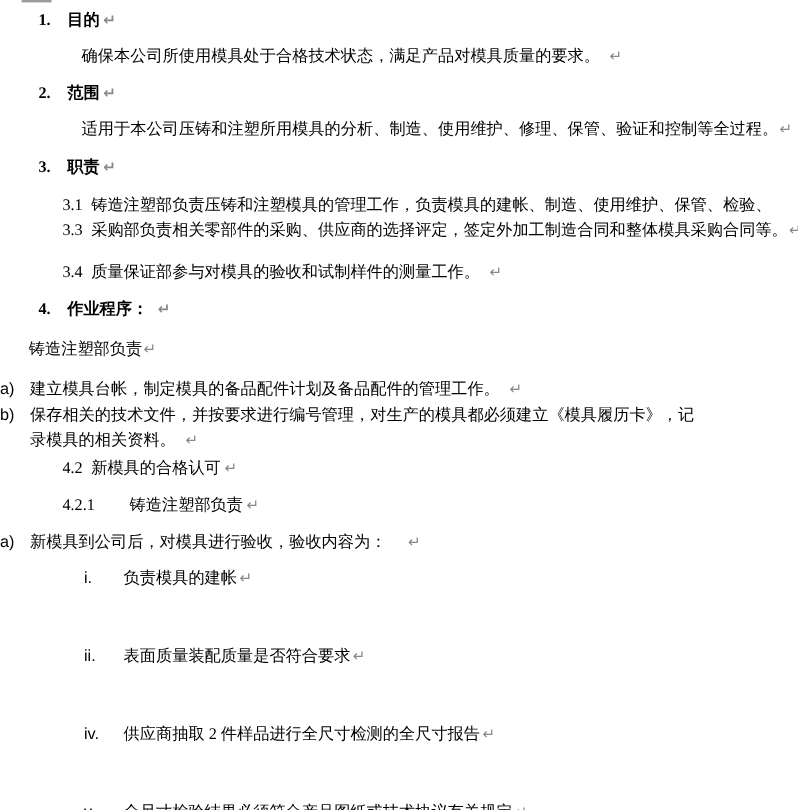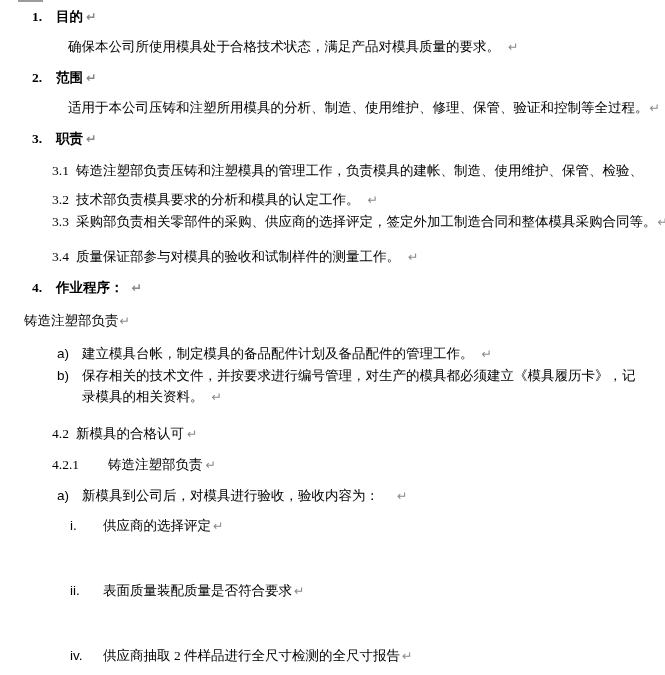--- a/index.html
+++ b/index.html
@@ -25,34 +25,34 @@
   .pbody{padding-left:68px;}
   
   .p3{padding-left:52px;}
   .p3 .num{display:inline-block;width:24px;}
   .p3 .cont{padding-left:24px;}
   
   .p421 .num{display:inline-block;width:56px;}
   
   .pplain{padding-left:24px;}
   
-  .pa{padding-left:57px;}
+  .pa{}
   .pa .num{display:inline-block;width:25px;font-family:"Liberation Sans",sans-serif;}
   .pa .cont{padding-left:25px;}
   
   .pi{padding-left:70px;margin-top:43px;}
   .pi .num{display:inline-block;width:33px;font-family:"Liberation Sans",sans-serif;}
   
   .pm{color:#888;font-size:12.5px;}
   .g0{margin-left:1px;} .g2{margin-left:2px;} .g3{margin-left:3px;}
   .g8{margin-left:8px;} .g18{margin-left:18px;}
   
   .mt8{margin-top:8px;} .mt9{margin-top:9px;} .mt10{margin-top:10px;}
   .mt11{margin-top:11px;} .mt13{margin-top:13px;} .mt14{}
-  .mt15{margin-top:15px;}
+  .mt15{margin-top:1px;}
   
   .caret{display:inline-block;width:2px;height:15px;background:#000;vertical-align:-2px;margin-left:1px;}
 </style>
 </head>
 <body>
 
 <div class="page">
   <div class="crop"></div>
 
   <div class="para h">
@@ -72,23 +72,20 @@
   </div>
 
   <div class="para h mt9">
     <span class="num">3.</span><span>职责</span><span class="pm g3">↵</span>
   </div>
 
   <div class="para p3 mt10">
     <div class="line"><span class="num">3.1</span><span>铸造注塑部负责压铸和注塑模具的管理工作，负责模具的建帐、制造、使用维护、保管、检验、</span></div>
   </div>
 
-  <div class="para p3 mt8">
-    <span class="num">3.2</span><span>技术部负责模具要求的分析和模具的认定工作。</span><span class="pm g8">↵</span>
-  </div>
 
   <div class="para p3 mt14">
     <span class="num">3.3</span><span>采购部负责相关零部件的采购、供应商的选择评定，签定外加工制造合同和整体模具采购合同等。</span><span class="pm g0">↵</span>
   </div>
 
   <div class="para p3 mt13">
     <span class="num">3.4</span><span>质量保证部参与对模具的验收和试制样件的测量工作。</span><span class="pm g8">↵</span>
   </div>
 
   <div class="para h mt9">
@@ -115,21 +112,21 @@
 
   <div class="para p3 p421 mt9">
     <span class="num">4.2.1</span><span>铸造注塑部负责</span><span class="pm g3">↵</span>
   </div>
 
   <div class="para pa mt9">
     <span class="num">a)</span><span>新模具到公司后，对模具进行验收，验收内容为：</span><span class="pm g18">↵</span>
   </div>
 
   <div class="para pi mt8">
-    <span class="num">i.</span><span>供应商的选择评定</span><span class="pm g2">↵</span>
+    <span class="num">i.</span><span>负责模具的建帐</span><span class="pm g2">↵</span>
   </div>
 
   <div class="para pi">
     <span class="num">ii.</span><span>表面质量装配质量是否符合要求</span><span class="pm g2">↵</span>
   </div>
 
 
   <div class="para pi">
     <span class="num">iv.</span><span>供应商抽取 2 件样品进行全尺寸检测的全尺寸报告</span><span class="pm g2">↵</span>
   </div>

